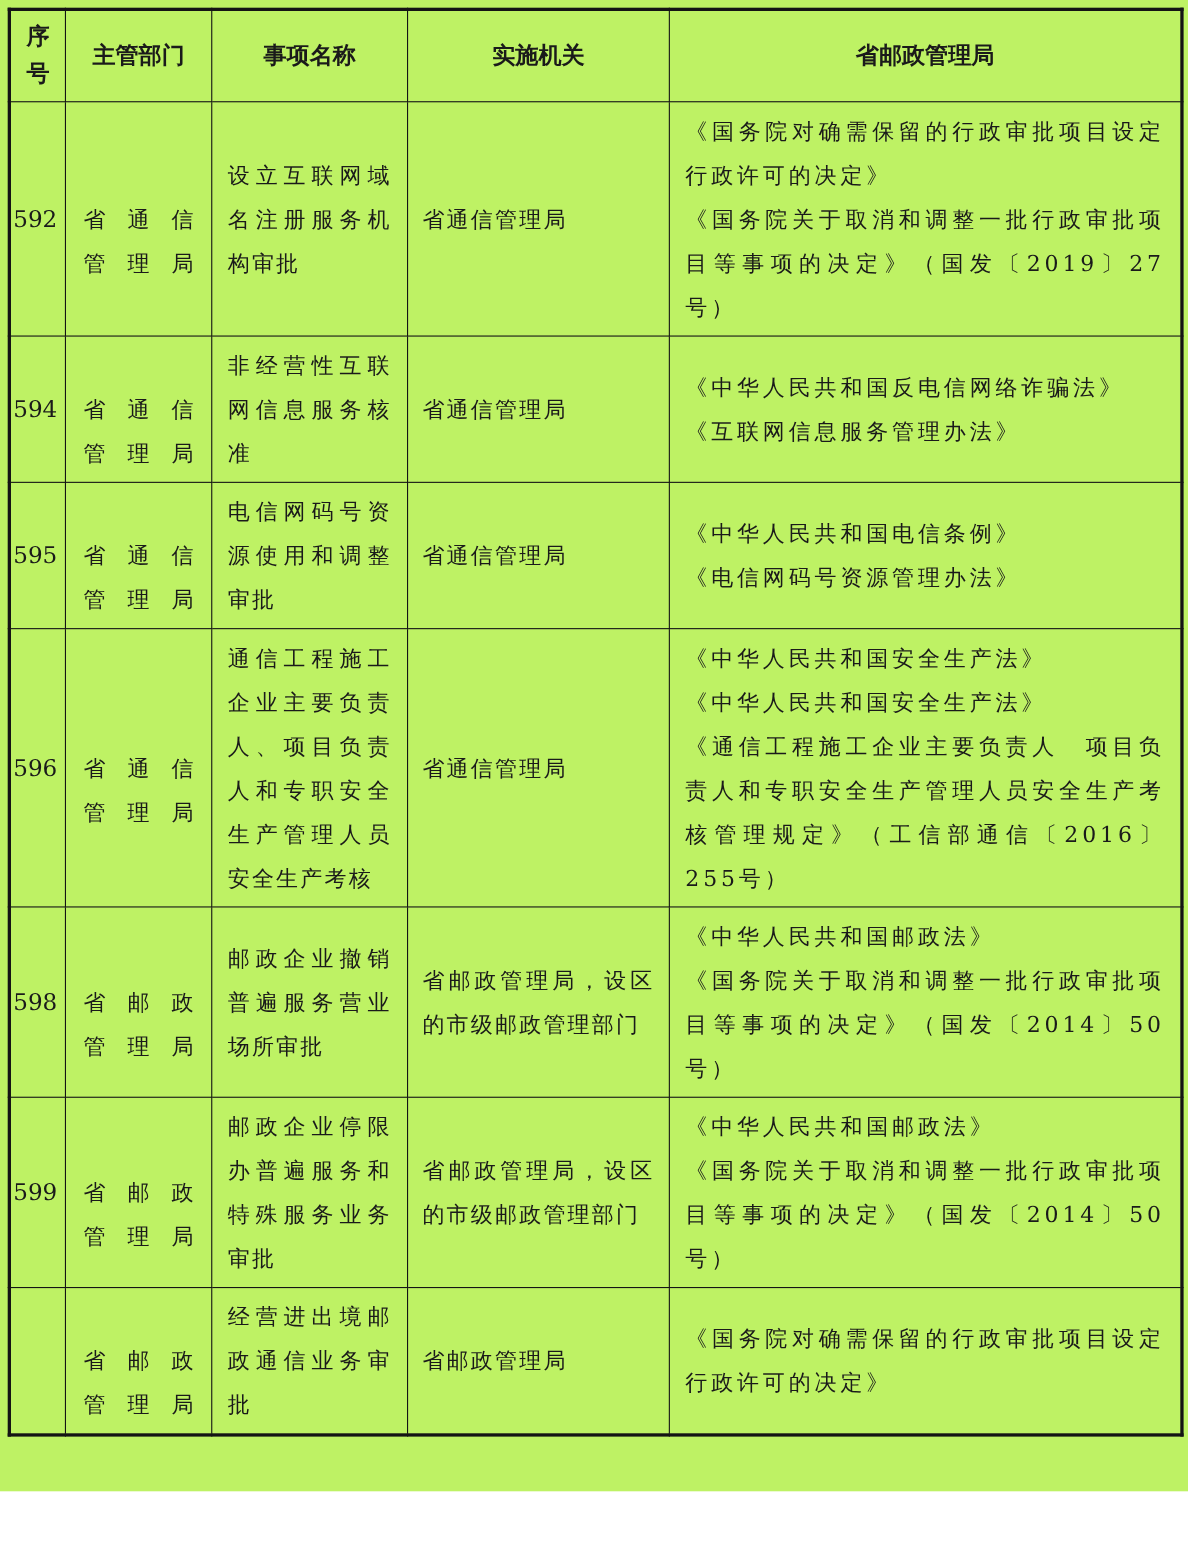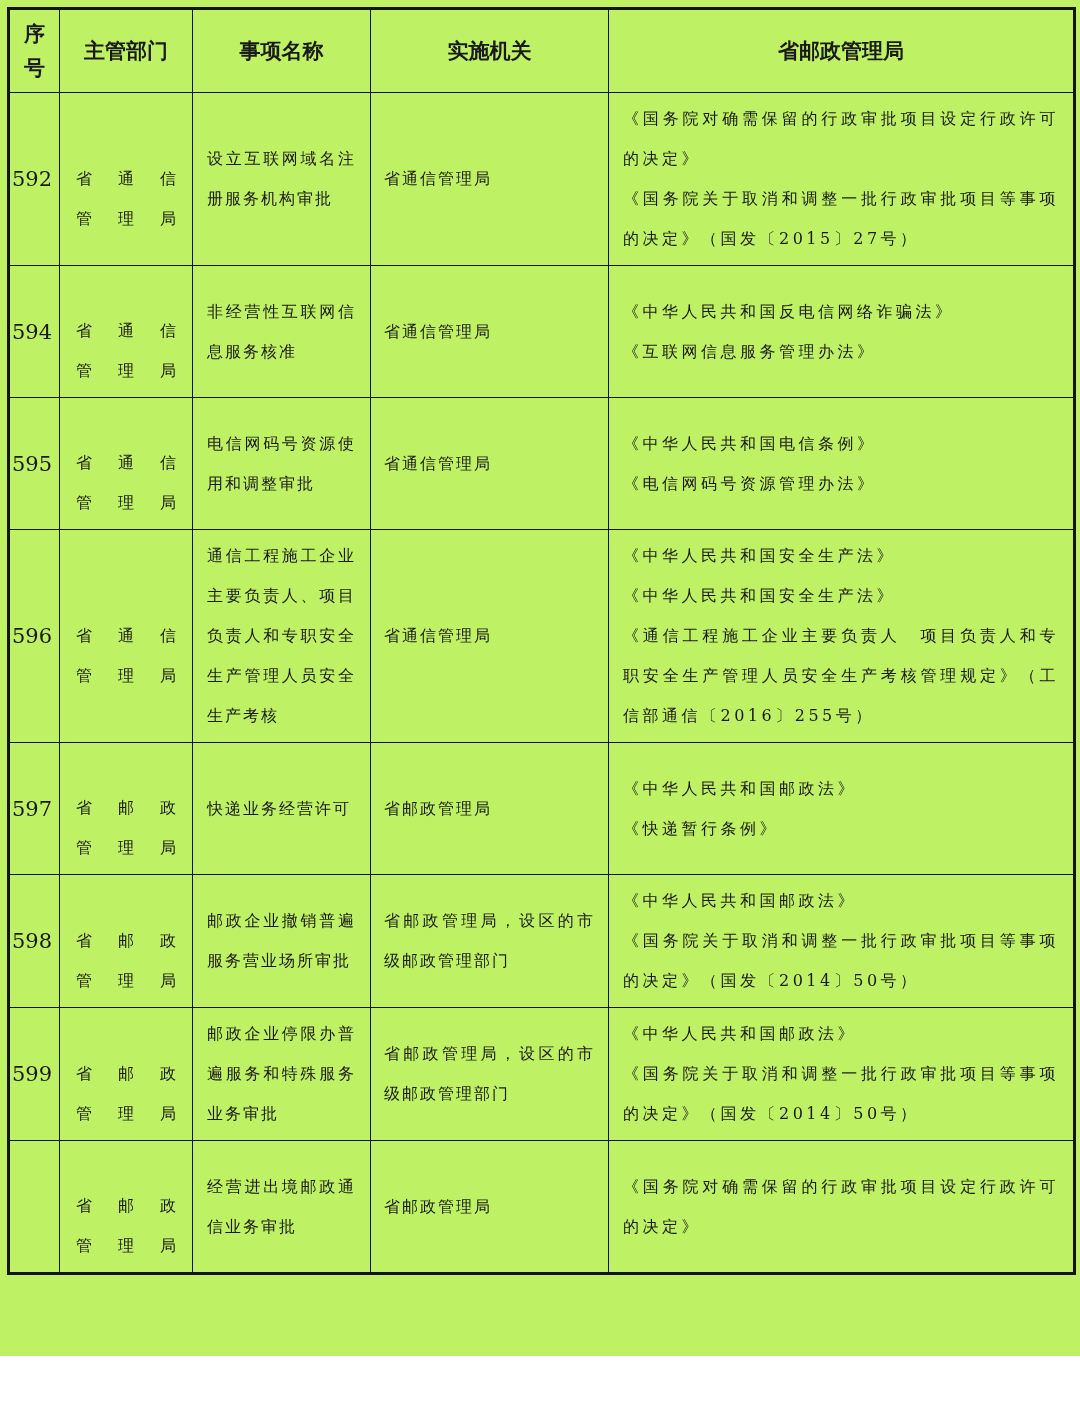--- a/index.html
+++ b/index.html
@@ -42,21 +42,21 @@
     font-size: 21px;
     line-height: 34px;
     height: 84px;
     text-align: center;
     padding: 2px 6px;
   }
 
   
   .approval-table td {
     font-family: "DejaVu Serif", "Liberation Serif", serif;
-    font-size: 16px;
+    font-size: 20px;
     line-height: 40px;
     padding: 6px 13px;
   }
   td.c-no {
     text-align: left;
     padding: 6px 2px;
     font-size: 21px;
   }
   td.c-dept { padding: 6px 16px; }
   td.c-item { padding: 6px 14px; }
@@ -114,21 +114,21 @@
     </td>
     <td class="c-item">
       <div class="item-text">设立互联网域名注册服务机构审批</div>
     </td>
     <td class="c-agency">
       <div class="agency-text">省通信管理局</div>
     </td>
     <td class="c-basis">
       <div>
               <div class="basis-entry">《国务院对确需保留的行政审批项目设定行政许可的决定》</div>
-              <div class="basis-entry">《国务院关于取消和调整一批行政审批项目等事项的决定》（国发〔2015〕27号）</div>
+              <div class="basis-entry">《国务院关于取消和调整一批行政审批项目等事项的决定》（国发〔2019〕27号）</div>
             </div>
     </td>
   </tr>
         <tr>
     <td class="c-no">
       <span>594</span>
     </td>
     <td class="c-dept">
       <div class="dept-text">省通信
 管理局</div>
@@ -184,41 +184,20 @@
     <td class="c-basis">
       <div>
               <div class="basis-entry">《中华人民共和国安全生产法》</div>
               <div class="basis-entry">《中华人民共和国安全生产法》</div>
               <div class="basis-entry">《通信工程施工企业主要负责人　项目负责人和专职安全生产管理人员安全生产考核管理规定》（工信部通信〔2016〕255号）</div>
             </div>
     </td>
   </tr>
         <tr>
     <td class="c-no">
-      <span>597</span>
-    </td>
-    <td class="c-dept">
-      <div class="dept-text">省邮政
-管理局</div>
-    </td>
-    <td class="c-item">
-      <div class="item-text">快递业务经营许可</div>
-    </td>
-    <td class="c-agency">
-      <div class="agency-text">省邮政管理局</div>
-    </td>
-    <td class="c-basis">
-      <div>
-              <div class="basis-entry">《中华人民共和国邮政法》</div>
-              <div class="basis-entry">《快递暂行条例》</div>
-            </div>
-    </td>
-  </tr>
-        <tr>
-    <td class="c-no">
       <span>598</span>
     </td>
     <td class="c-dept">
       <div class="dept-text">省邮政
 管理局</div>
     </td>
     <td class="c-item">
       <div class="item-text">邮政企业撤销普遍服务营业场所审批</div>
     </td>
     <td class="c-agency">

